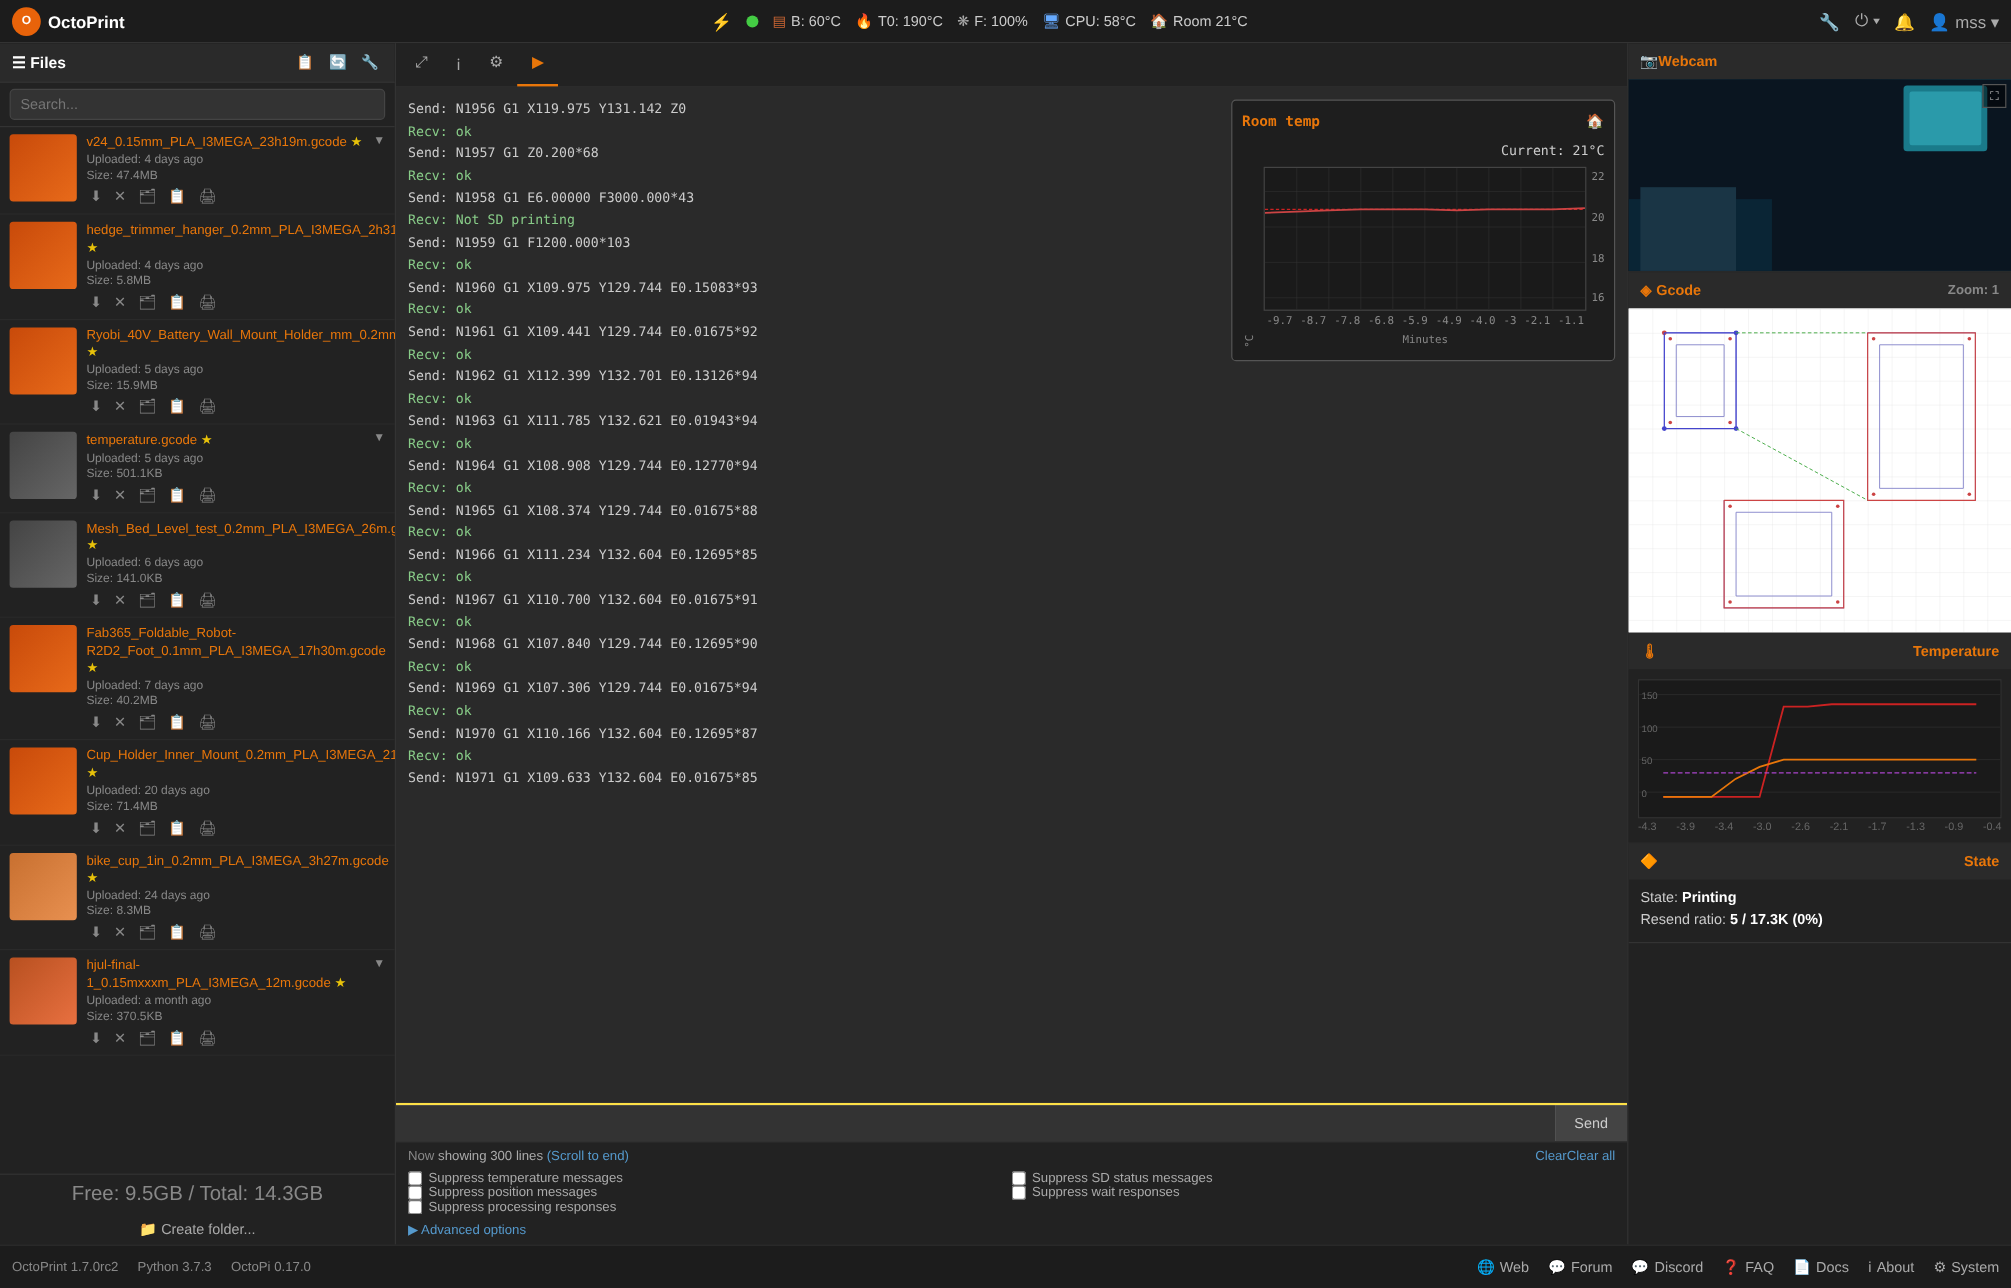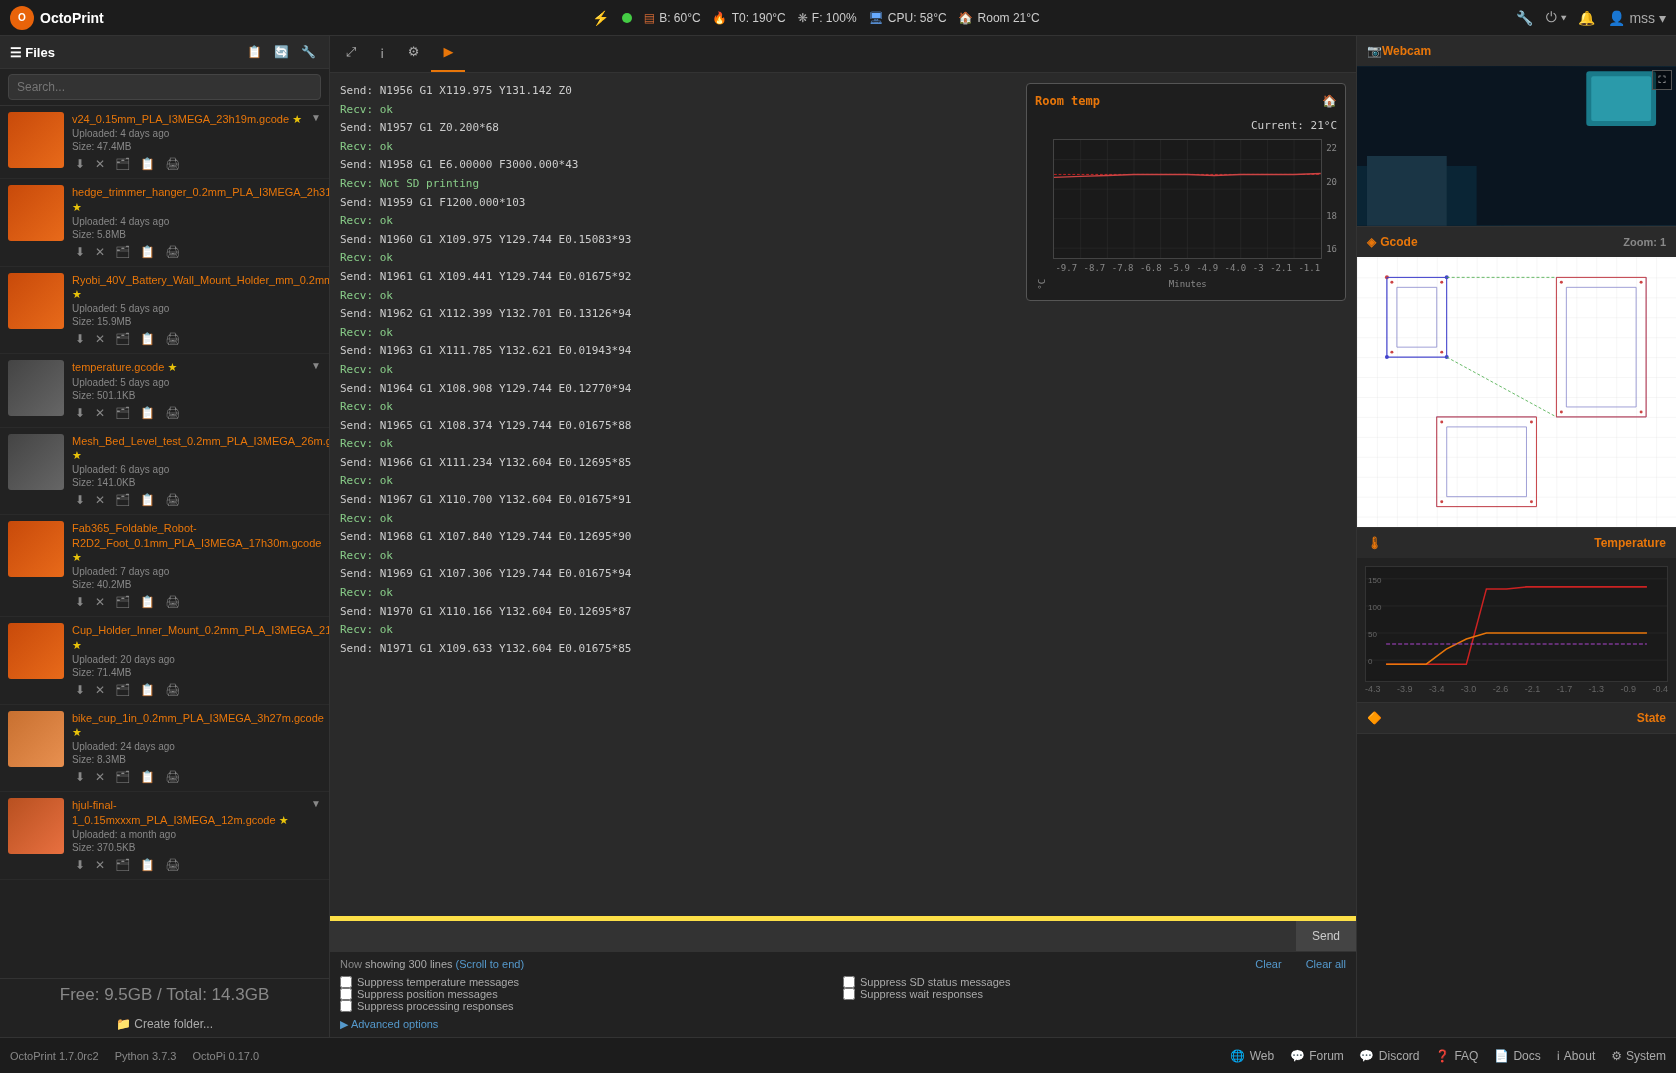--- a/index.html
+++ b/index.html
@@ -247,21 +247,21 @@
       justify-content: space-between;
       font-size: 9px;
       color: #888;
       margin-top: 2px;
       padding: 0 2px;
     }
 
     
     .terminal-input-row {
       display: flex;
-      border-top: 5px solid #fde047;
+      border-top: 2px solid #fde047;
       background: #a3a3a3;
     }
     .terminal-input {
       flex: 1;
       background: #333;
       border: none;
       color: #ccc;
       padding: 8px 10px;
       font-family: monospace;
       font-size: 12px;
@@ -288,21 +288,21 @@
       justify-content: space-between;
       margin-bottom: 6px;
     }
     .terminal-info {
       color: #888;
       font-size: 11px;
     }
     .terminal-info span { color: #aaa; }
     .terminal-clear-btns {
       display: flex;
-      gap: 24px;
+      gap: 0;
     }
     .clear-btn {
       color: #5599cc;
       background: none;
       border: none;
       cursor: pointer;
       font-size: 11px;
     }
     .terminal-checkboxes {
       display: grid;
@@ -953,20 +953,30 @@
             <span>-0.4</span>
         </div>
       </div>
     </div>
 
     <div class="right-section">
       <div class="right-section-header">
         <span>🔶</span>
         <span style="margin-left:4px;">State</span>
       </div>
+      <div class="state-content">
+        <div class="state-row">
+          <span>State:</span>
+          <strong>Printing</strong>
+        </div>
+        <div class="state-row">
+          <span>Resend ratio:</span>
+          <strong>5 / 17.3K (0%)</strong>
+        </div>
+      </div>
     </div>
   </div>
 </div>
 
 <div class="bottombar">
   <div class="bottombar-left">
     <span>OctoPrint 1.7.0rc2</span>
     <span>Python 3.7.3</span>
     <span>OctoPi 0.17.0</span>
   </div>

